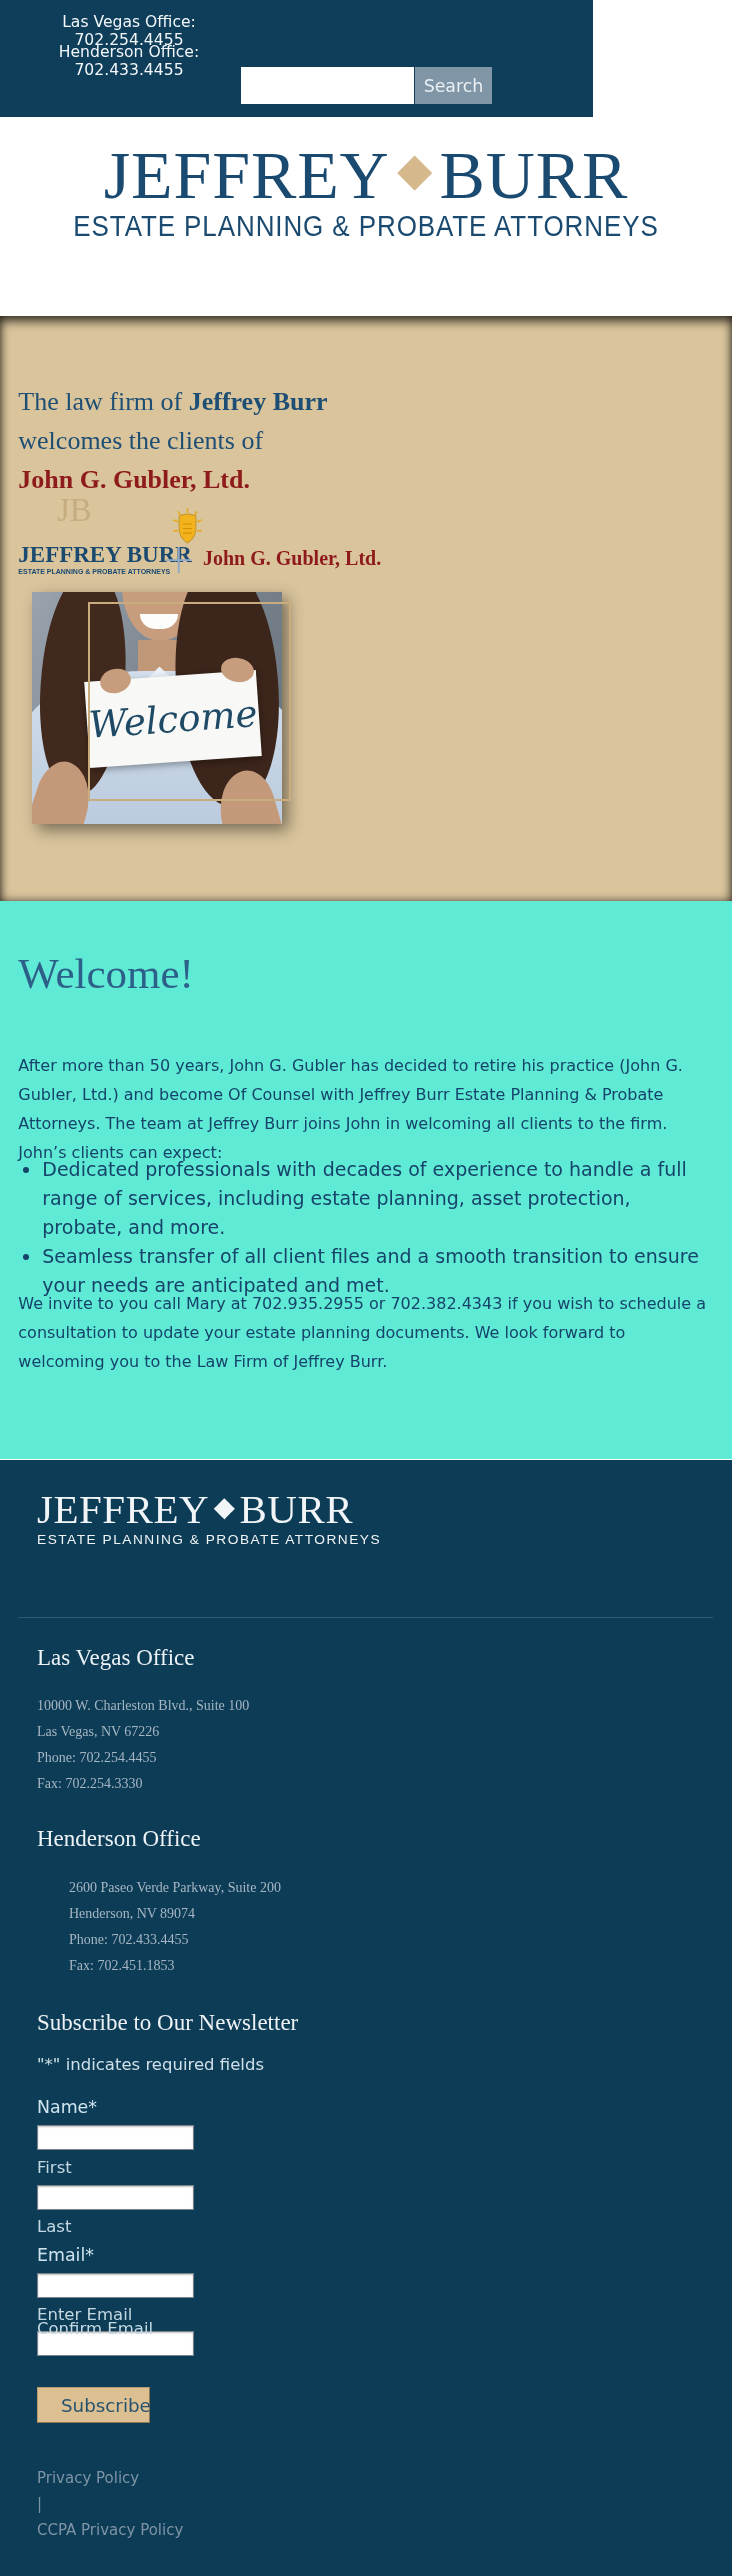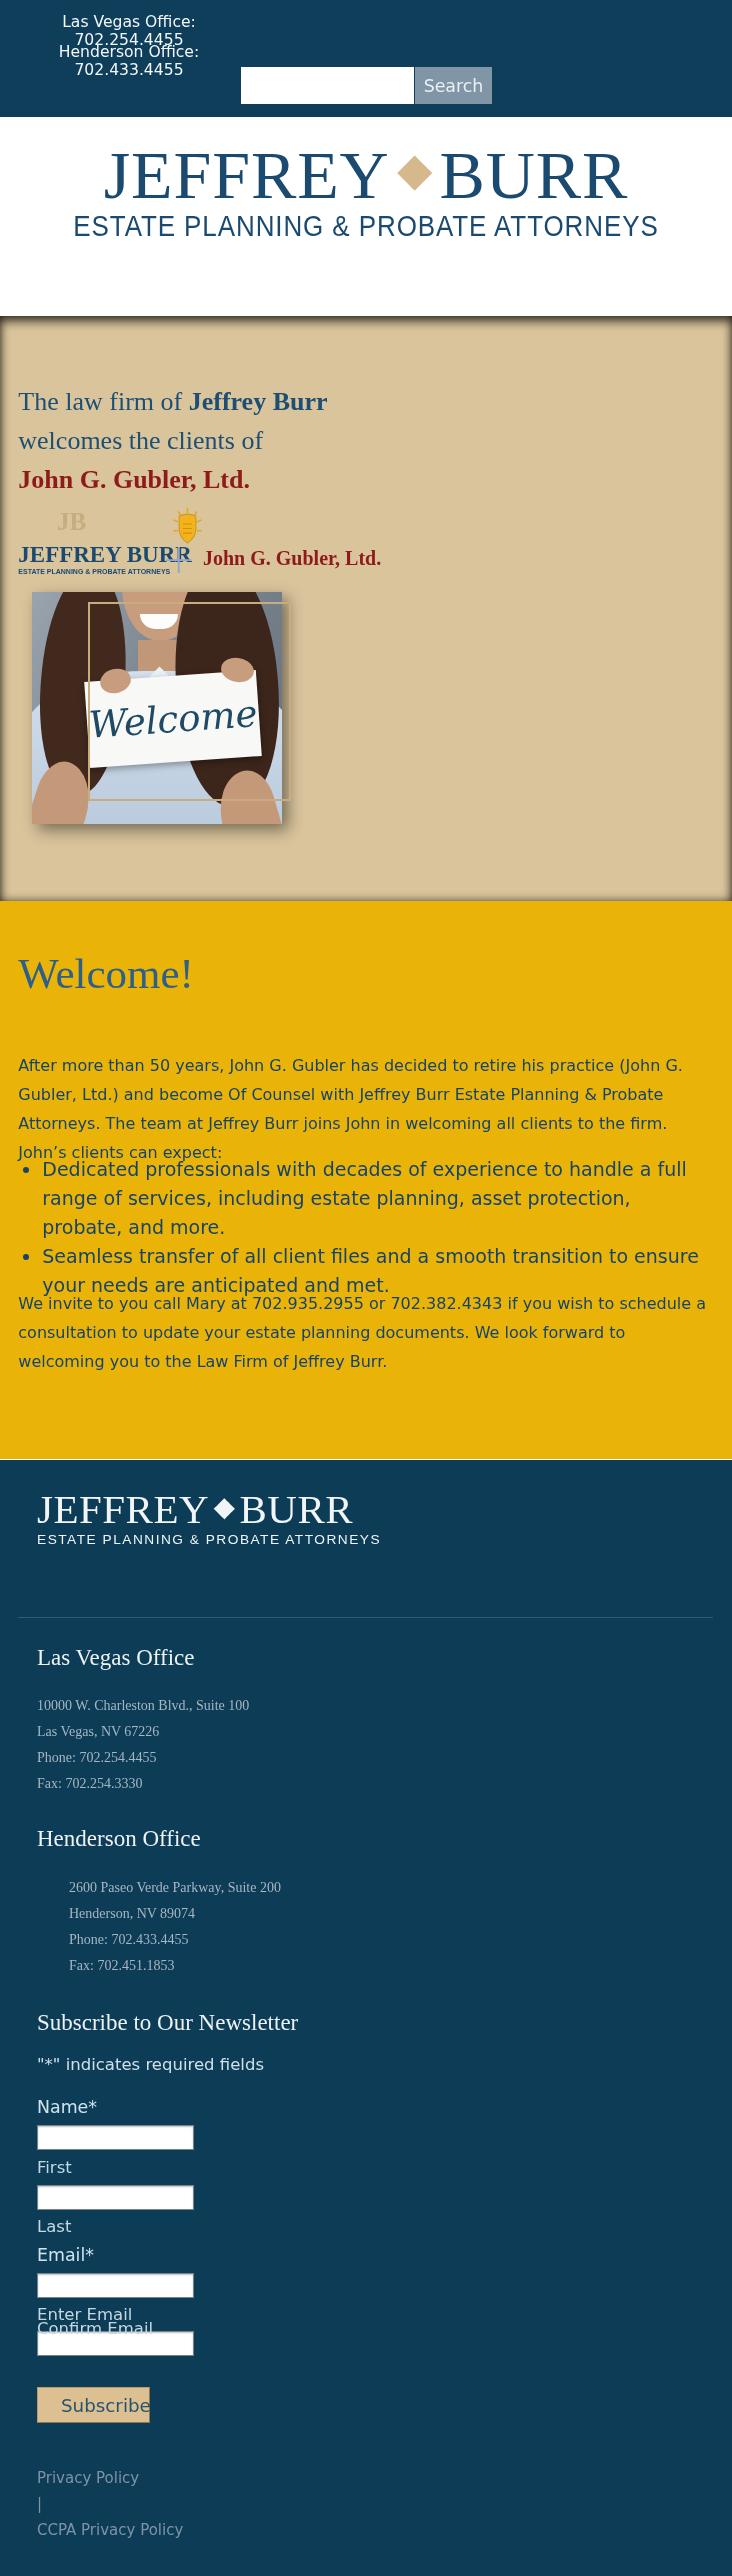--- a/index.html
+++ b/index.html
@@ -1,20 +1,20 @@
 <!DOCTYPE html>
 <html style="font-size:14.6px"><head>
 <meta charset="utf-8">
 <style>
   html,body{margin:0;padding:0;background:#ffffff;}
   .page{position:relative;width:732px;height:2576px;overflow:hidden;
         font-family:"DejaVu Sans","Liberation Sans",sans-serif;}
 
   
-  .topbar{position:absolute;left:0;top:0;width:732px;height:117px;background:#0e3e5a;}
+  .topbar{position:absolute;left:0;top:0;width:593px;height:117px;background:#0e3e5a;}
   .topbar .phone{position:absolute;left:16.5px;width:225px;text-align:center;
                  color:#f3f7fa;font-size:15.6px;}
   .topbar .phone.lv{top:13px;}
   .topbar .phone.hd{top:43px;}
   .search-input{position:absolute;left:241px;top:67px;width:173px;height:37px;
                 box-sizing:border-box;border:none;background:#ffffff;outline:none;
                 font-size:15.6px;padding:0 7.3px;}
   .search-btn{position:absolute;left:415px;top:67px;width:77px;height:37px;
               background:#8096a7;border:none;color:#e9eff3;font-size:17.4px;
               font-family:"DejaVu Sans","Liberation Sans",sans-serif;cursor:pointer;}
@@ -35,23 +35,23 @@
         box-shadow:inset 0 8.2px 9.2px -2.7px rgba(20,18,12,.75),
                    inset 6.4px 0 8.2px -4.6px rgba(20,18,12,.5),
                    inset -6.4px 0 8.2px -4.6px rgba(20,18,12,.5),
                    inset 0 -6.4px 8.2px -4.6px rgba(20,18,12,.5);}
   .hero-heading{position:absolute;left:18.3px;top:66px;
                 font-family:"Liberation Serif","DejaVu Serif",serif;
                 font-size:26px;line-height:39px;color:#1d4e74;}
   .hero-heading .bold{font-weight:bold;}
   .hero-heading .red{color:#8e1b1b;font-weight:bold;}
 
-  .jb-monogram{position:absolute;left:57px;top:192px;
+  .jb-monogram{position:absolute;left:57px;top:176px;
                font-family:"Liberation Serif","DejaVu Serif",serif;
-               font-size:25px;color:#c3a97c;opacity:.85;font-weight:bold;}
+               font-size:33px;color:#c3a97c;opacity:.85;}
   .jb-small{position:absolute;left:18.3px;top:227px;color:#1b4a70;
             font-family:"Liberation Serif","DejaVu Serif",serif;line-height:1;}
   .jb-small .nm{font-size:23px;font-weight:bold;letter-spacing:0px;}
   .jb-small .tag{font-size:7px;font-weight:bold;margin-top:1.8px;
                  font-family:"Liberation Sans","DejaVu Sans",sans-serif;}
   .plus{position:absolute;left:162px;top:220px;font-size:40px;font-weight:300;
         color:#93a9c4;font-family:"DejaVu Sans","Liberation Sans",sans-serif;}
   .gubler-shield{position:absolute;left:172px;top:192px;}
   .gubler-text{position:absolute;left:203px;top:231px;color:#8e1a1c;font-weight:bold;
                font-family:"Liberation Serif","DejaVu Serif",serif;font-size:20px;}
@@ -83,21 +83,21 @@
   .photo .handR{position:absolute;left:189px;top:66px;width:33px;height:24px;
                 background:#c79d7e;border-radius:50%;transform:rotate(10deg);}
   .photo .armL{position:absolute;left:1.8px;top:170px;width:55px;height:82px;
                background:#c4997a;border-radius:40% 60% 0 0;transform:rotate(18deg);}
   .photo .armR{position:absolute;right:5.5px;top:179px;width:57px;height:82px;
                background:#c4997a;border-radius:60% 40% 0 0;transform:rotate(-16deg);}
   .gold-frame{position:absolute;left:88px;top:286px;width:203px;height:199px;
               border:2.7px solid #c8ac7d;box-sizing:border-box;}
 
   
-  .main{position:absolute;left:0;top:901px;width:732px;height:558px;background:#eab308;
+  .main{position:absolute;left:0;top:901px;width:732px;height:558px;background:#5eead4;
         color:#16436a;}
   .main h1{position:absolute;left:18.3px;top:48px;margin:0;font-weight:normal;
            font-family:"Liberation Serif","DejaVu Serif",serif;
            font-size:43px;color:#2d6089;}
   .main .para{position:absolute;left:18.3px;width:692px;font-size:16px;line-height:29px;margin:0;}
   .main .intro{top:150px;}
   .main ul{position:absolute;left:24px;top:254px;width:668px;margin:0;padding-left:18.3px;
            font-size:19px;line-height:29px;}
   .main ul li{margin:0;}
   .main .closing{top:388px;}

